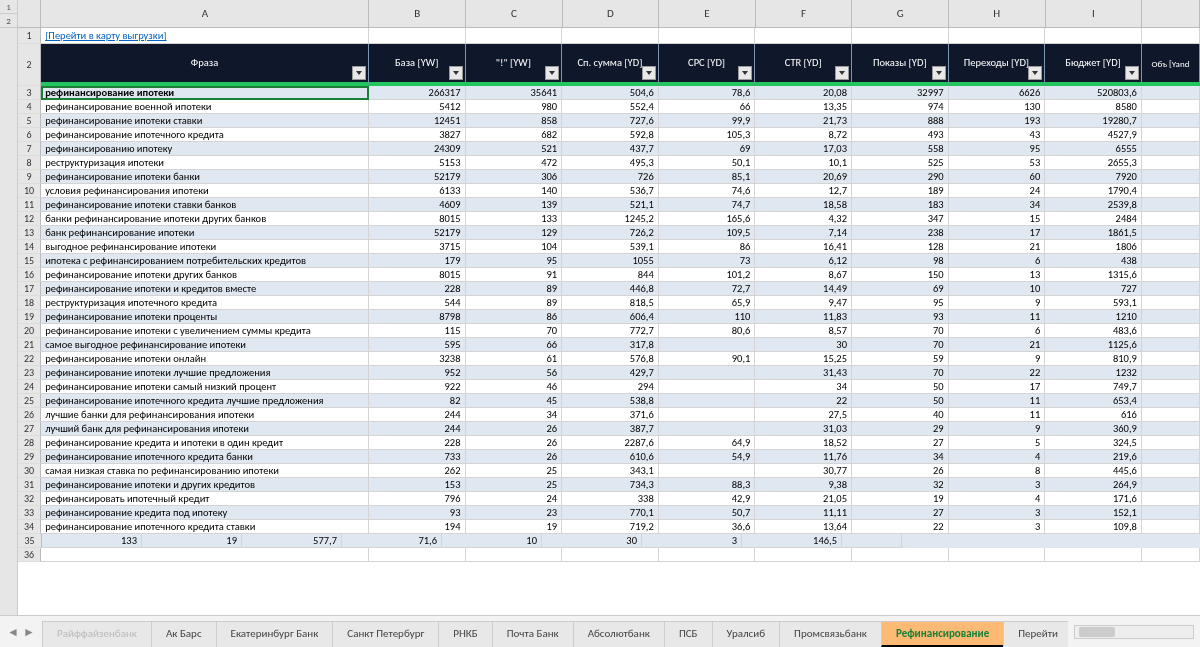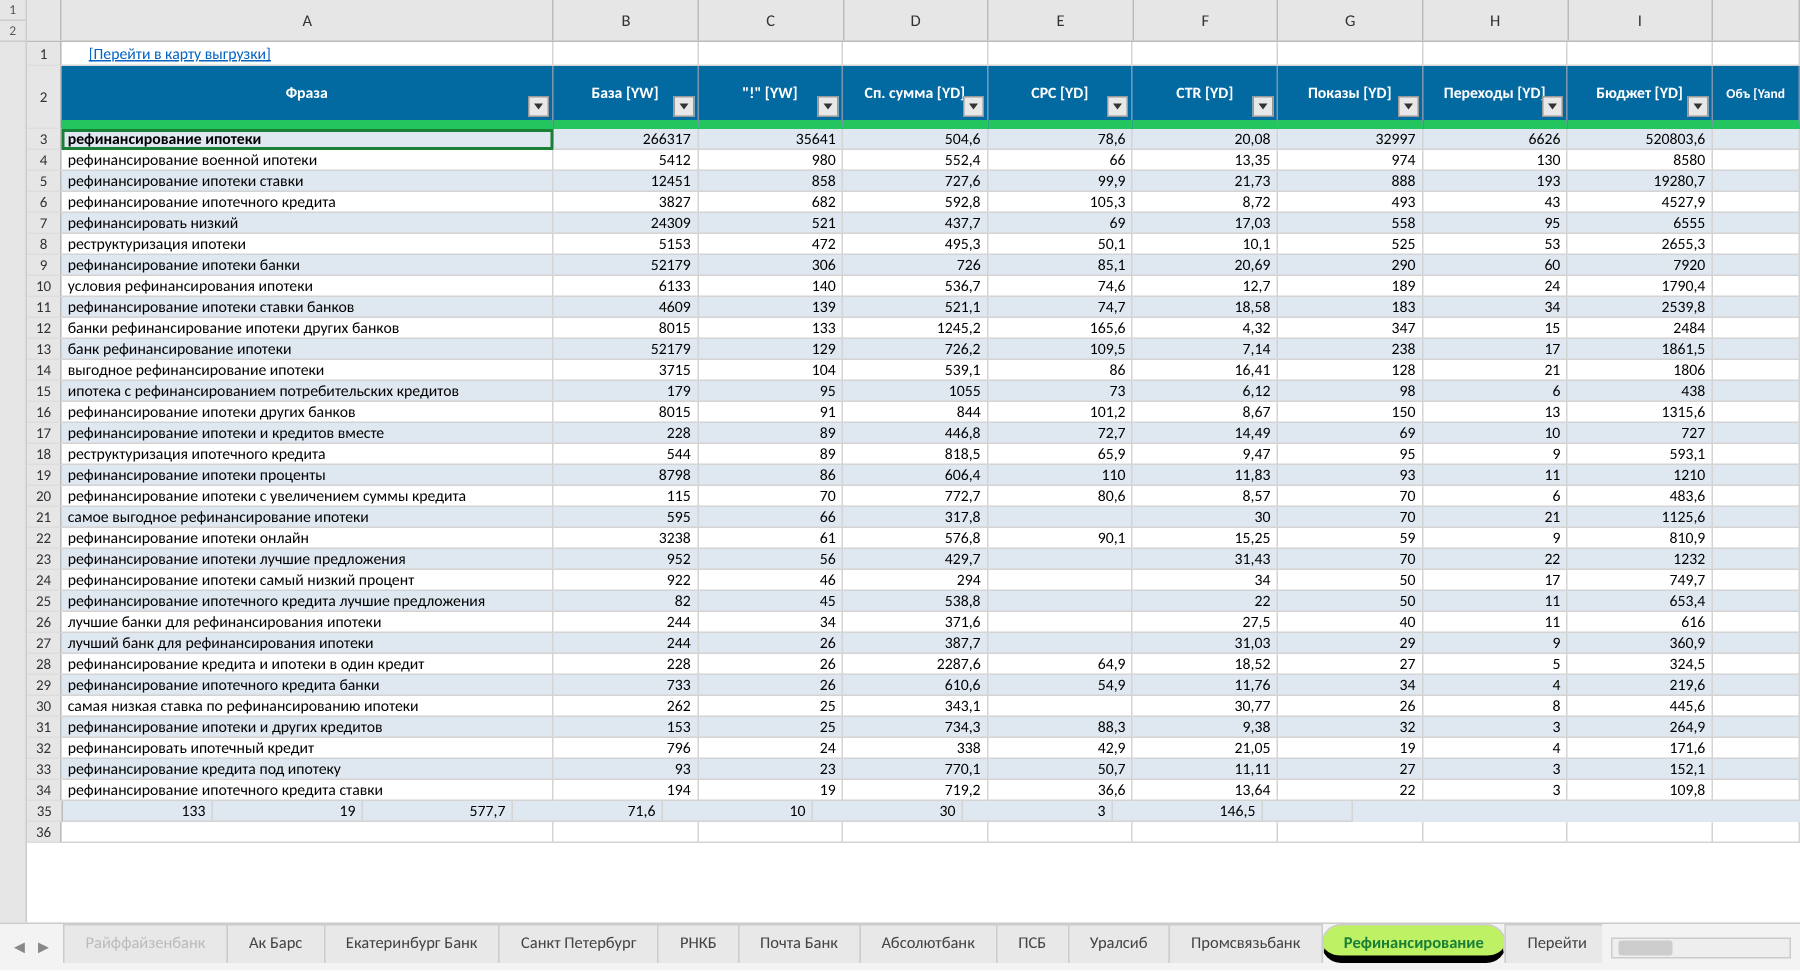--- a/index.html
+++ b/index.html
@@ -11,34 +11,34 @@
   .row-num-corner { width: 24px; border-right: 1px solid #bbb; background: #e6e6e6; }
   .col-h { border-right: 1px solid #bbb; text-align: center; line-height: 28px; color: #333; font-size: 11px; }
   .cA { width: 340px; } .cB { width: 100px; } .cC { width: 100px; } .cD { width: 100px; } .cE { width: 100px; } .cF { width: 100px; } .cG { width: 100px; } .cH { width: 100px; } .cI { width: 100px; } .cJ { width: 60px; }
   .rows { }
   .row { display: flex; height: 14px; line-height: 14px; font-size: 10.5px; }
   .row-num { width: 24px; background: #e6e6e6; border-right: 1px solid #bbb; border-bottom: 1px solid #ddd; text-align: center; color: #333; font-size: 10px; }
   .cell { border-right: 1px solid #d4d4d4; border-bottom: 1px solid #d4d4d4; padding: 0 4px; overflow: hidden; white-space: nowrap; text-overflow: clip; }
   .num { text-align: right; }
   .row1 { height: 16px; line-height: 16px; }
   .row1 .cell { border-bottom: 1px solid #d4d4d4; }
-  .link { color: #0563c1; text-decoration: underline; cursor: pointer; margin-left: 14px; }
+  .link { color: #0563c1; text-decoration: underline; cursor: pointer; }
   .header-row { height: 42px; }
   .header-row .row-num { height: 42px; line-height: 42px; }
-  .header-cell { background: #0369a1; color: #fff; font-weight: bold; border-right: 1px solid #7a95b0; border-bottom: 6px solid #22c55e; text-align: center; position: relative; display: flex; align-items: center; justify-content: center; font-size: 10.5px; }
+  .header-cell { background: #0f172a; color: #fff; font-weight: normal; border-right: 1px solid #7a95b0; border-bottom: 4px solid #22c55e; text-align: center; position: relative; display: flex; align-items: center; justify-content: center; font-size: 10.5px; }
   .filter-btn { position: absolute; right: 2px; bottom: 2px; width: 14px; height: 14px; background: #e8e8e8; border: 1px solid #999; cursor: pointer; }
   .filter-btn::after { content: ""; position: absolute; left: 3px; top: 4px; border-left: 3px solid transparent; border-right: 3px solid transparent; border-top: 4px solid #333; }
   .alt { background: #dfe7f0; }
   .sel { outline: 2px solid #1a7f37; outline-offset: -2px; font-weight: bold; }
   .tabs { position: absolute; left: 0; bottom: 0; right: 0; height: 32px; display: flex; align-items: center; background: #f3f3f3; border-top: 1px solid #ccc; }
   .tab-nav { display: flex; gap: 2px; padding: 0 6px; }
   .tab-nav span { width: 14px; height: 14px; display: inline-flex; align-items: center; justify-content: center; color: #888; cursor: pointer; font-size: 12px; }
-  .tab-list { display: flex; align-items: flex-start; height: 100%; overflow: hidden; flex: 1; }
+  .tab-list { display: flex; align-items: flex-end; height: 100%; overflow: hidden; flex: 1; }
   .tab { padding: 5px 14px; background: #e8e8e8; border: 1px solid #ccc; border-bottom: none; margin-right: -1px; color: #444; cursor: pointer; font-size: 11px; white-space: nowrap; height: 26px; }
-  .tab.active { background: #bef264; color: #1a7f37; border-bottom: 5px solid #000000; font-weight: bold; border-radius: 13px; }
+  .tab.active { background: #fdba74; color: #1a7f37; border-bottom: 2px solid #000000; font-weight: bold; }
   .tab.hidden-left { color: #bbb; }
   .scroll-h { width: 120px; height: 14px; background: #eee; border: 1px solid #ccc; margin: 0 6px; position: relative; }
   .scroll-thumb { position: absolute; left: 4px; top: 1px; width: 36px; height: 10px; background: #ccc; border-radius: 2px; }
 </style>
 </head>
 <body>
 
 <div class="outline-rows">
   <div>1</div>
   <div>2</div>
@@ -163,21 +163,21 @@
         <div class="cell cD num">592,8</div>
         <div class="cell cE num">105,3</div>
         <div class="cell cF num">8,72</div>
         <div class="cell cG num">493</div>
         <div class="cell cH num">43</div>
         <div class="cell cI num">4527,9</div>
         <div class="cell cJ num"></div>
       </div>
       <div class="row alt">
         <div class="row-num">7</div>
-        <div class="cell cA">рефинансировать низкий</div>
+        <div class="cell cA">рефинансированию ипотеку</div>
         <div class="cell cB num">24309</div>
         <div class="cell cC num">521</div>
         <div class="cell cD num">437,7</div>
         <div class="cell cE num">69</div>
         <div class="cell cF num">17,03</div>
         <div class="cell cG num">558</div>
         <div class="cell cH num">95</div>
         <div class="cell cI num">6555</div>
         <div class="cell cJ num"></div>
       </div>

